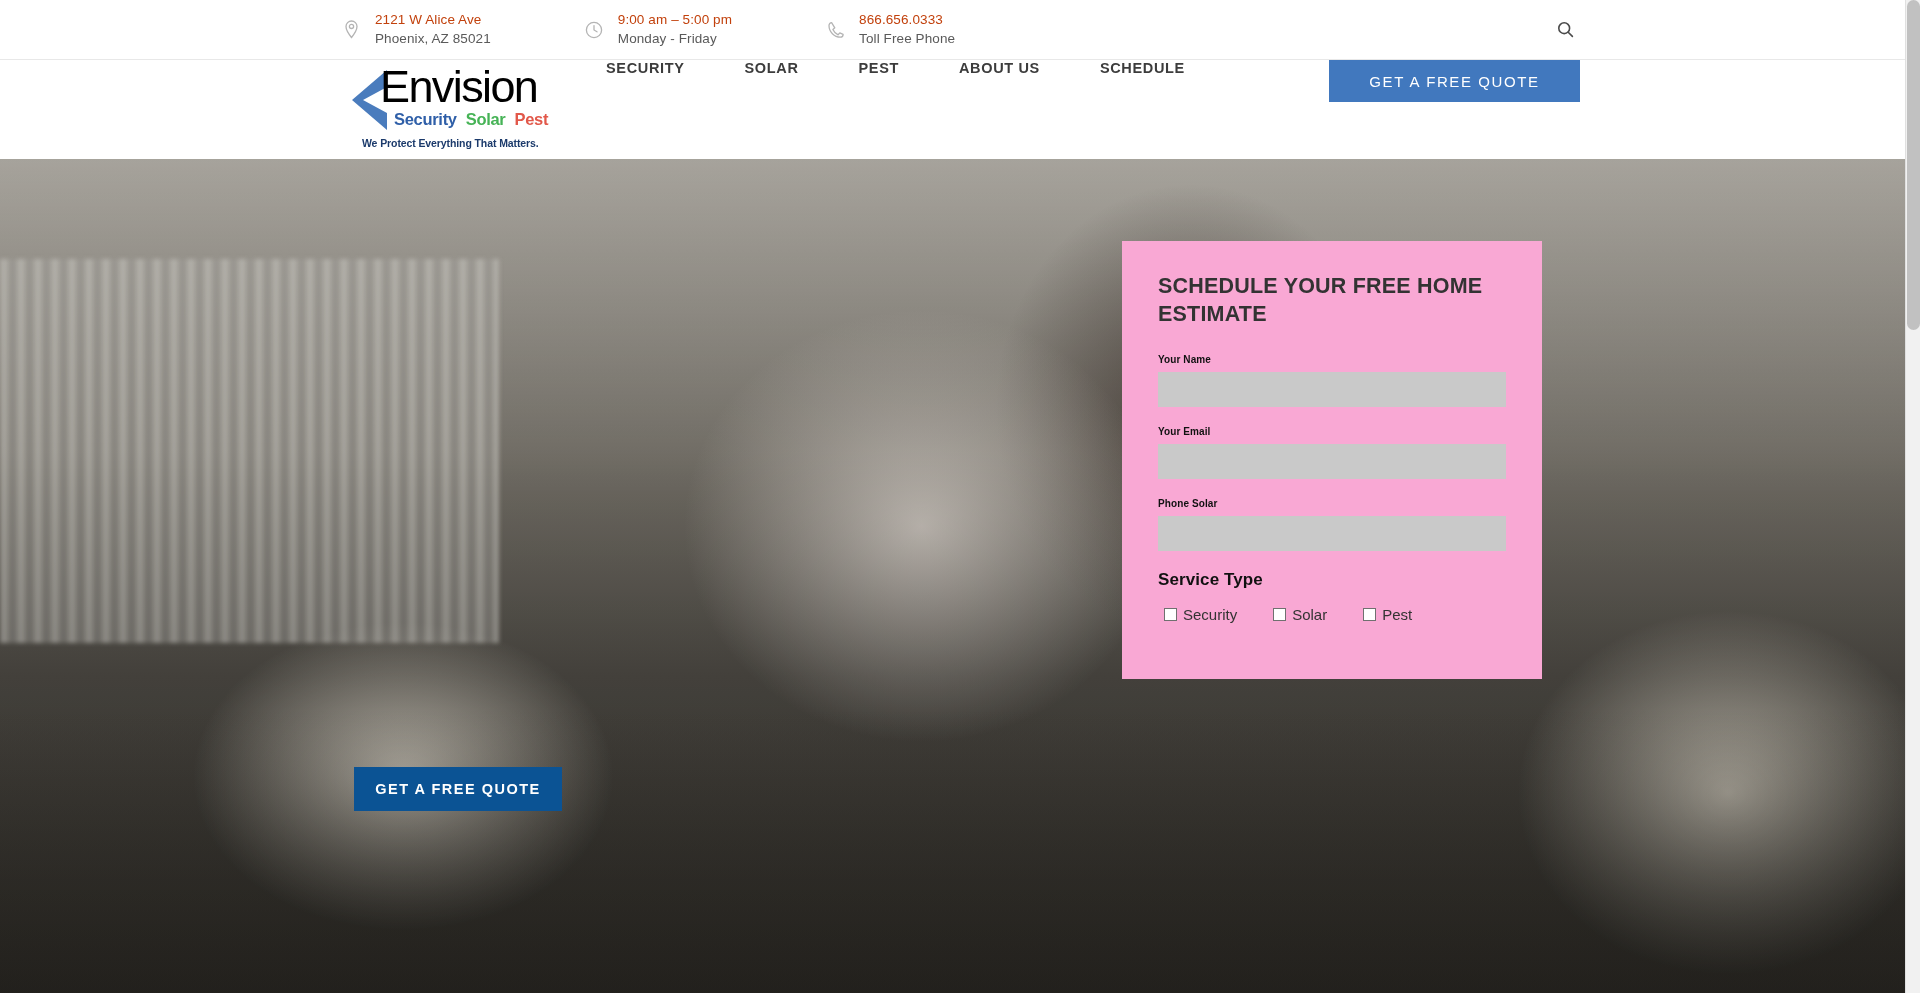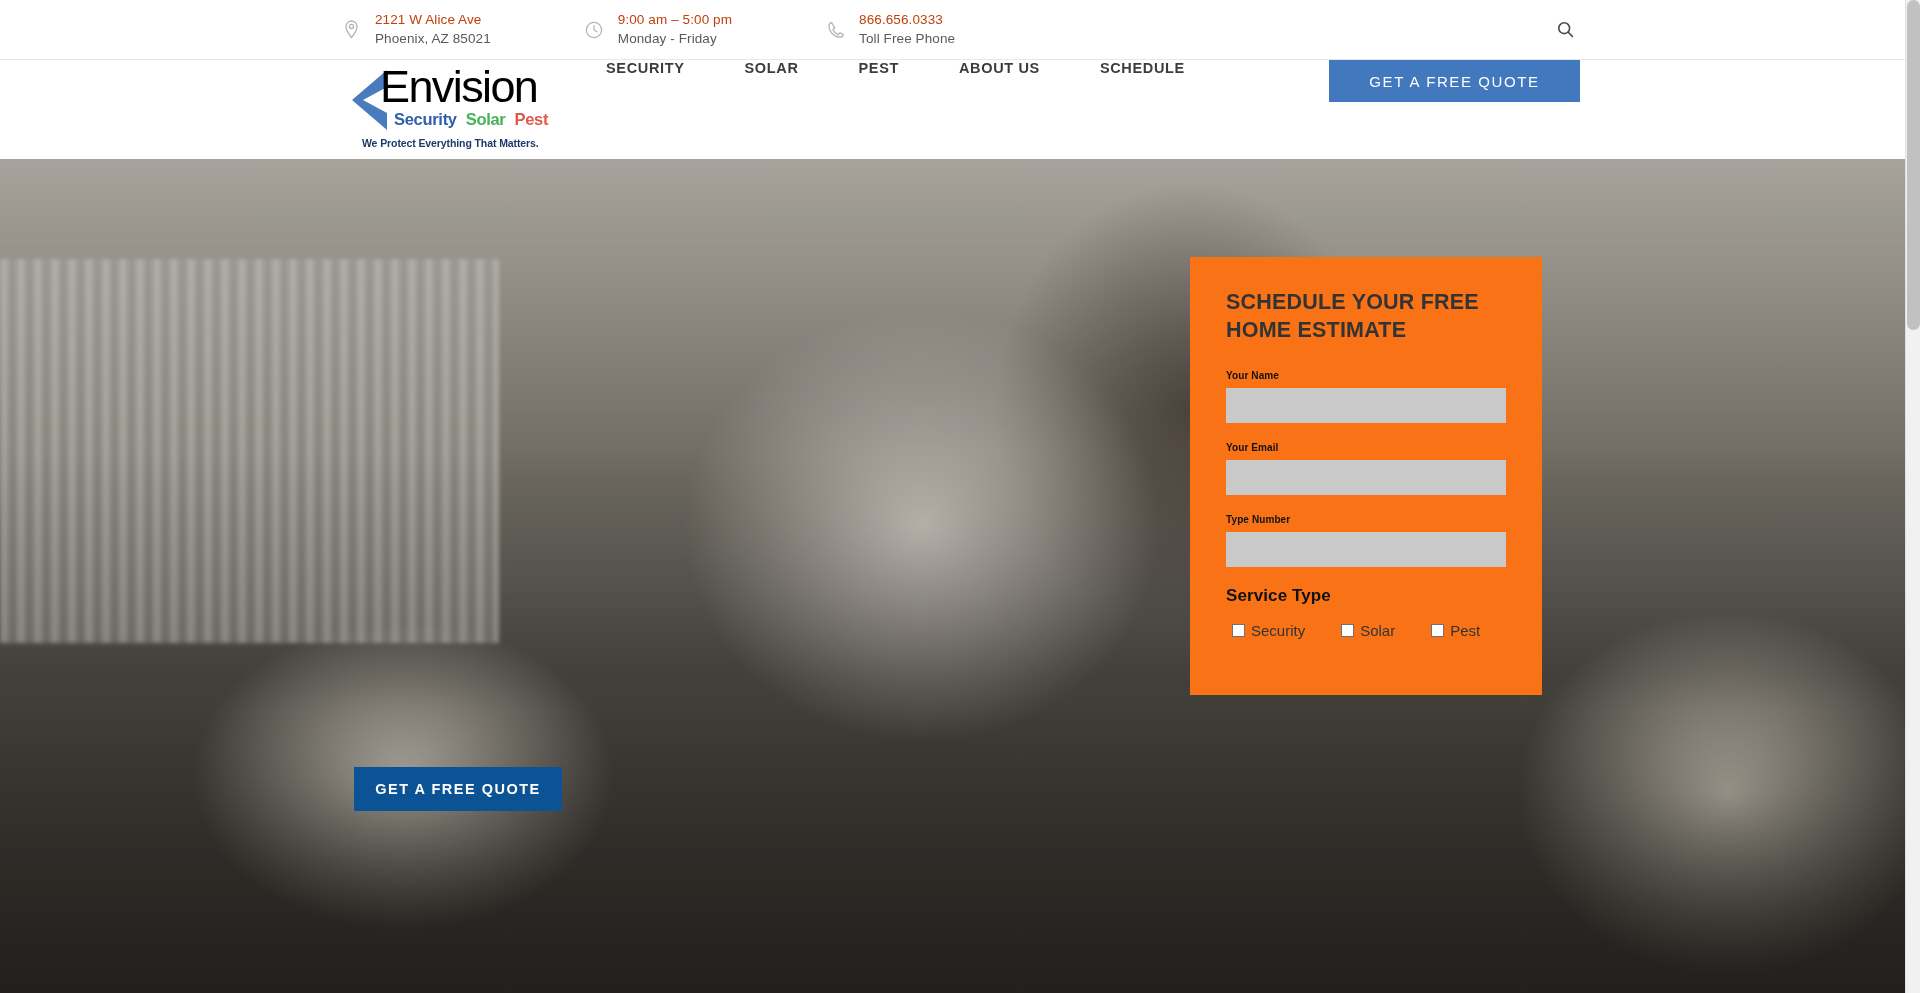--- a/index.html
+++ b/index.html
@@ -232,23 +232,23 @@
     letter-spacing: 1.5px;
     width: 208px;
     height: 44px;
     cursor: pointer;
   }
 
   
   .form-card {
     position: absolute;
     right: 38px;
-    top: 98px;
-    width: 352px;
-    background: #f97316;
+    top: 82px;
+    width: 420px;
+    background: #f9a8d4;
     padding: 32px 36px 34px 36px;
   }
   .form-title {
     font-size: 21.5px;
     font-weight: bold;
     color: #333333;
     letter-spacing: .2px;
     line-height: 1.28;
     margin-bottom: 26px;
   }
@@ -429,21 +429,21 @@
 
     <div class="form-card">
       <div class="form-title">SCHEDULE YOUR FREE HOME ESTIMATE</div>
 
       <div class="field-label">Your Name</div>
       <input class="field-input" type="text" placeholder="" style="">
 
       <div class="field-label">Your Email</div>
       <input class="field-input" type="text" placeholder="" style="">
 
-      <div class="field-label">Type Number</div>
+      <div class="field-label">Phone Solar</div>
       <input class="field-input" type="text" placeholder="" style="">
 
       <div class="svc-label">Service Type</div>
 
       <div class="checks">
         <label class="check-item">
           <span class="check-box"></span>
           <span class="check-text">Security</span>
         </label>
         <label class="check-item">

